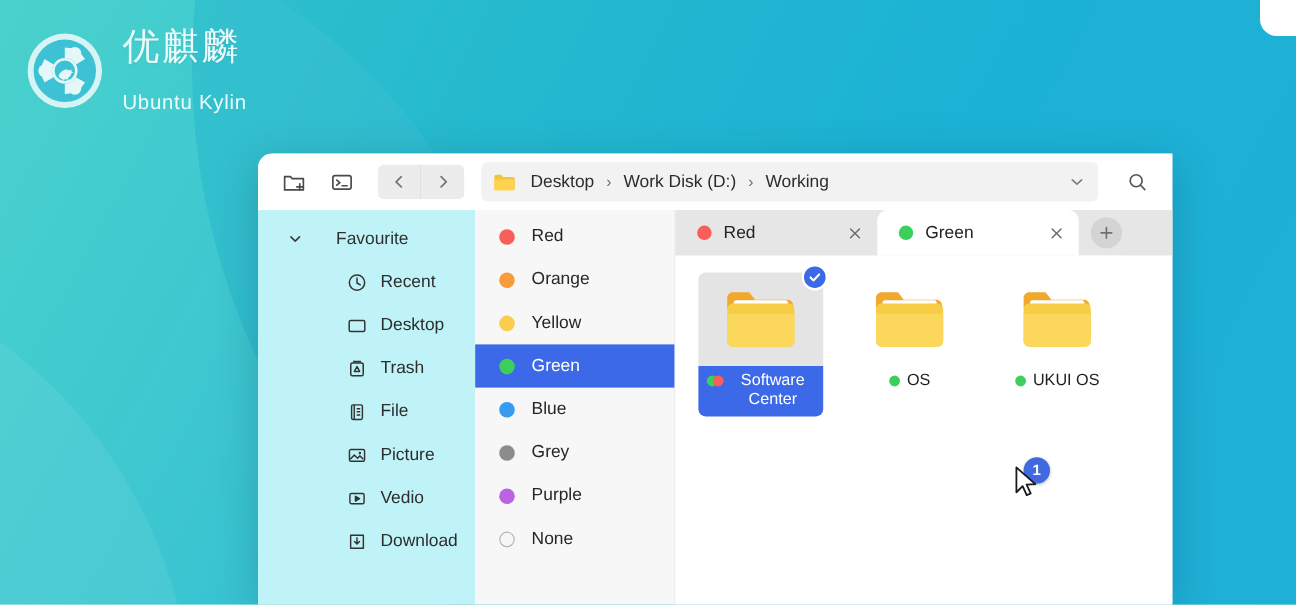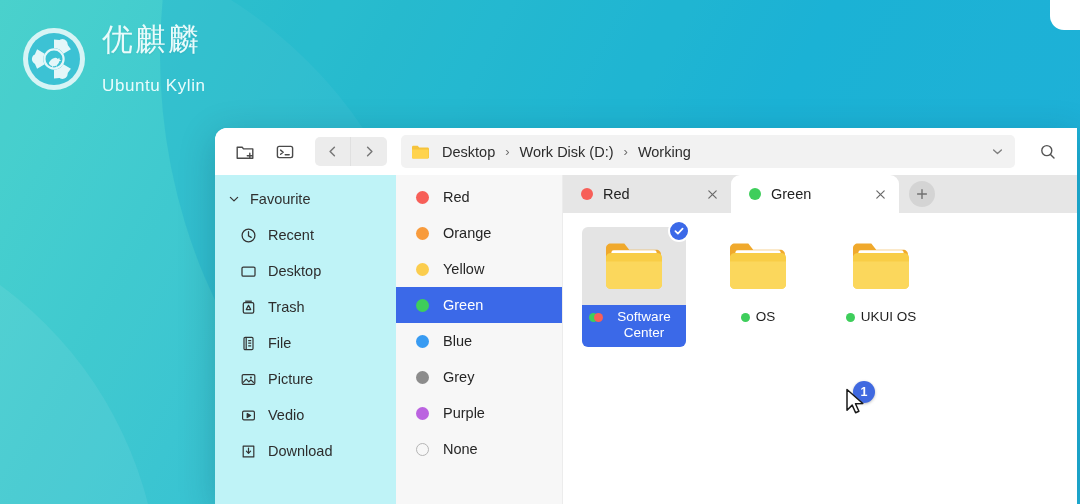--- a/index.html
+++ b/index.html
@@ -54,21 +54,21 @@
   }
   #logo-en {
     font-size: 17px; margin-top: 22px; letter-spacing: 0.6px;
     color: #eafcfc;
   }
 
   
   #fm-window {
     position: absolute;
     left: 215px; top: 128px;
-    width: 862px; height: 376px;
+    width: 762px; height: 376px;
     background: #ffffff;
     border-top-left-radius: 12px;
     box-shadow: 0 8px 36px rgba(0,40,60,0.22);
     overflow: hidden;
     display: flex; flex-direction: column;
   }
 
   
   #toolbar {
     height: 47px; min-height: 47px;
@@ -124,30 +124,31 @@
 
   
   #sidebar {
     width: 181px; min-width: 181px;
     background: #bff3f7;
     padding-top: 6px;
     overflow: hidden;
   }
   .side-group-header {
     display: flex; align-items: center;
-    height: 36px; padding-left: 12px; gap: 9px;
+    height: 36px; padding-left: 24px; gap: 27px;
     cursor: pointer;
   }
   .side-group-header .gh-label {
     font-size: 14.5px; color: #303030; font-weight: 500;
   }
   .side-item {
     display: flex; align-items: center;
-    height: 36px; padding-left: 25px; gap: 11px;
+    height: 36px; padding-left: 43px; gap: 11px;
     cursor: pointer;
+    margin-left: 31px;
   }
   .side-item .si-label { font-size: 14.5px; color: #2d2d2d; }
   .side-icon { width: 17px; height: 17px; display: flex; align-items: center; color: #333; }
 
   
   #color-menu {
     width: 167px; min-width: 167px;
     background: #f7f7f7;
     border-right: 1px solid #ececec;
     padding-top: 4px;

